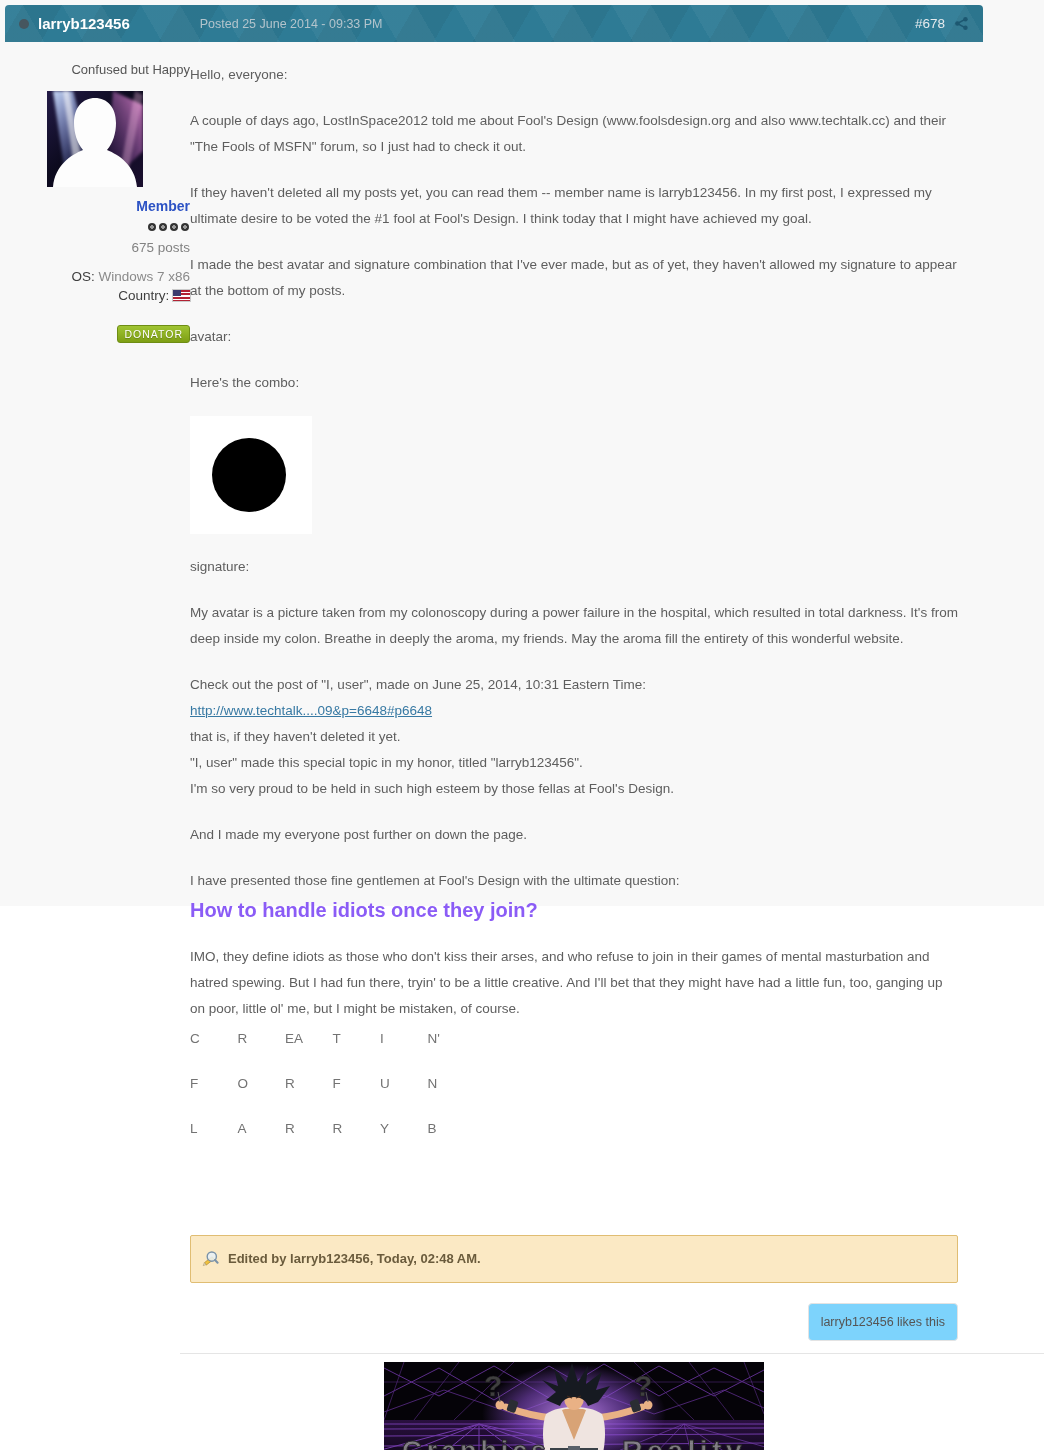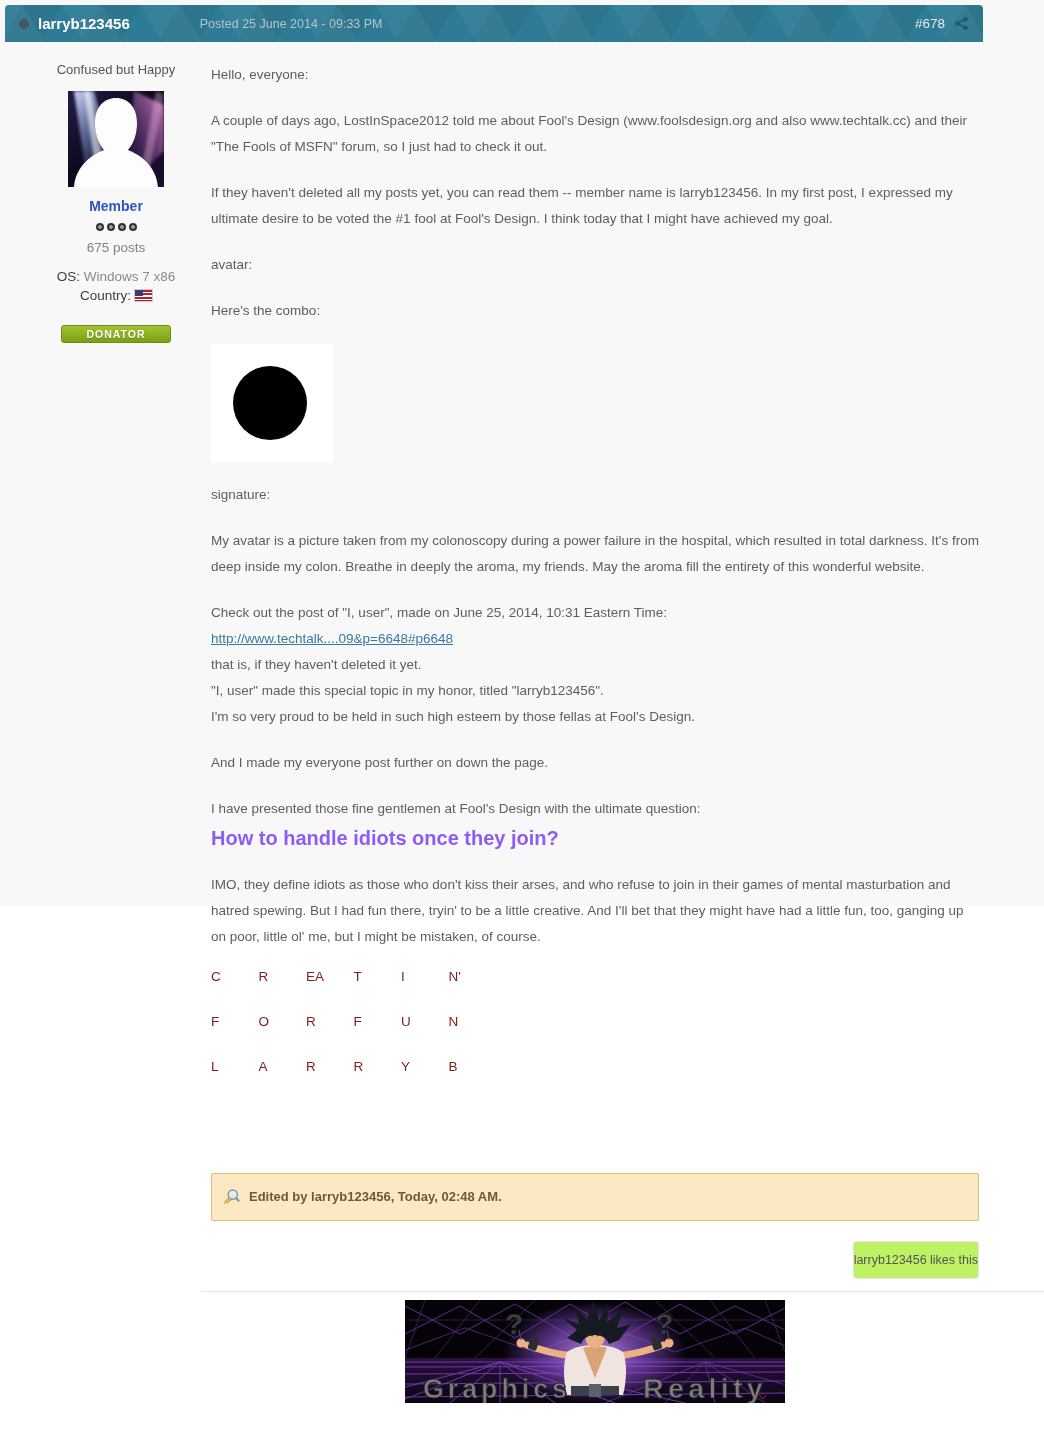--- a/index.html
+++ b/index.html
@@ -24,21 +24,21 @@
   }
   .status-dot{width:10px;height:10px;border-radius:50%;background:#46565f;margin-right:9px;flex:0 0 auto;}
   .hdr-username{color:#ffffff;font-weight:bold;font-size:15px;}
   .hdr-posted{color:#b3c4cc;font-size:12.5px;margin-left:70px;}
   .hdr-spacer{flex:1;}
   .hdr-postnum{color:#e7ebee;font-size:13.5px;margin-right:9px;}
   .share-icon{width:15px;height:15px;display:block;}
 
   
   .post-body{display:flex;align-items:flex-start;}
-  .sidebar{width:190px;flex:0 0 190px;padding-top:20px;text-align:center;box-sizing:border-box;margin-left:21px;}
+  .sidebar{width:190px;flex:0 0 190px;padding-top:20px;text-align:right;box-sizing:border-box;}
   .content{width:768px;flex:0 0 768px;padding-top:20px;font-size:13.5px;line-height:26px;color:#5e5e5e;}
 
   
   .member-title{font-size:13px;color:#555;}
   .side-avatar{width:96px;height:96px;margin:14px auto 0;display:block;}
   .group-label{color:#2c52c4;font-weight:bold;font-size:14px;margin-top:11px;}
   .pips{margin-top:9px;line-height:0;}
   .pip{display:inline-block;width:8px;height:8px;border-radius:50%;margin:0 1.5px;
        background:radial-gradient(circle at 50% 50%, #9a9a9a 0 28%, #333 32% 100%);}
   .posts-count{color:#828282;font-size:13.5px;margin-top:9px;}
@@ -46,41 +46,41 @@
   .meta-row + .meta-row{margin-top:4px;}
   .meta-label{color:#3e3e3e;}
   .flag{display:inline-block;width:17px;height:11px;vertical-align:-1px;position:relative;
         background:repeating-linear-gradient(180deg,#b22234 0 1.7px,#ffffff 1.7px 3.4px);
         box-shadow:0 0 0 1px rgba(0,0,0,.18);}
   .flag::before{content:"";position:absolute;left:0;top:0;width:8px;height:6px;background:#3c3b6e;
         background-image:radial-gradient(circle at 2px 2px,#fff 0.6px,transparent 0.7px),
                          radial-gradient(circle at 5px 4px,#fff 0.6px,transparent 0.7px);}
   .donator-badge{display:inline-block;margin-top:22px;
         background:linear-gradient(#a0c433,#7e9f14);border:1px solid #6e8d14;border-radius:3px;
-        color:#fff;font-weight:bold;font-size:10.5px;letter-spacing:1px;padding:2px 24px;
+        color:#fff;font-weight:normal;font-size:10.5px;letter-spacing:1px;padding:2px 6px;
         text-shadow:0 1px 1px rgba(0,0,0,.25);}
 
   
   .content p{margin:20px 0 0;}
   .content p.first{margin-top:0;}
   .post-link{color:#3779a3;text-decoration:underline;}
   .avatar-preview{width:122px;height:118px;background:#ffffff;position:relative;margin-top:20px;}
   .avatar-preview .black-circle{position:absolute;left:22px;top:22px;width:74px;height:74px;border-radius:50%;background:#000;}
   .post-heading{font-size:20px;line-height:28px;color:#8b5cf6;font-weight:bold;margin:2px 0 0;}
-  .letters{margin-top:14px;color:#7f1d1d;}
+  .letters{margin-top:4px;color:#737373;}
   .letter-row{height:45px;}
   .letter-cell{display:inline-block;width:47.5px;}
   .edited-box{margin-top:74px;box-sizing:border-box;width:768px;
         background:#fbe9c4;border:1px solid #e0bd73;border-radius:2px;
         padding:10px 10px;display:flex;align-items:center;gap:9px;
         color:#6a5b3c;font-weight:bold;font-size:13px;}
   .edited-icon{width:18px;height:18px;flex:0 0 auto;}
   .likes-row{margin-top:20px;text-align:right;}
-  .likes-badge{display:inline-block;background:#bef264;border:1px solid #e3e3e3;border-radius:4px;
-        padding:5px 0;font-size:12.5px;color:#555;}
+  .likes-badge{display:inline-block;background:#7dd3fc;border:1px solid #e3e3e3;border-radius:4px;
+        padding:5px 12px;font-size:12.5px;color:#555;}
   .divider{margin-top:12px;margin-left:-10px;width:864px;border-top:1px solid #e5e5e5;height:0;}
   .sig-image{display:block;margin:8px auto 0;width:380px;height:103px;}
 </style>
 </head>
 <body>
 
 <div class="top-band"></div>
 
 <div class="page">
 
@@ -149,20 +149,21 @@
         <span class="flag"></span>
       </div>
 
       <span class="donator-badge">DONATOR</span>
     </div>
 
     <div class="content">
       <p class="first">Hello, everyone:</p>
       <p>A couple of days ago, LostInSpace2012 told me about Fool's Design (www.foolsdesign.org and also www.techtalk.cc) and their "The Fools of MSFN" forum, so I just had to check it out.</p>
       <p>If they haven't deleted all my posts yet, you can read them -- member name is larryb123456. In my first post, I expressed my ultimate desire to be voted the #1 fool at Fool's Design. I think today that I might have achieved my goal.</p>
+      <p>I made the best avatar and signature combination that I've ever made, but as of yet, they haven't allowed my signature to appear at the bottom of my posts.</p>
       <p>avatar:</p>
       <p>Here's the combo:</p>
 
       <div class="avatar-preview">
         <div class="black-circle"></div>
       </div>
 
       <p>signature:</p>
       <p>My avatar is a picture taken from my colonoscopy during a power failure in the hospital, which resulted in total darkness. It's from deep inside my colon. Breathe in deeply the aroma, my friends. May the aroma fill the entirety of this wonderful website.</p>
 

